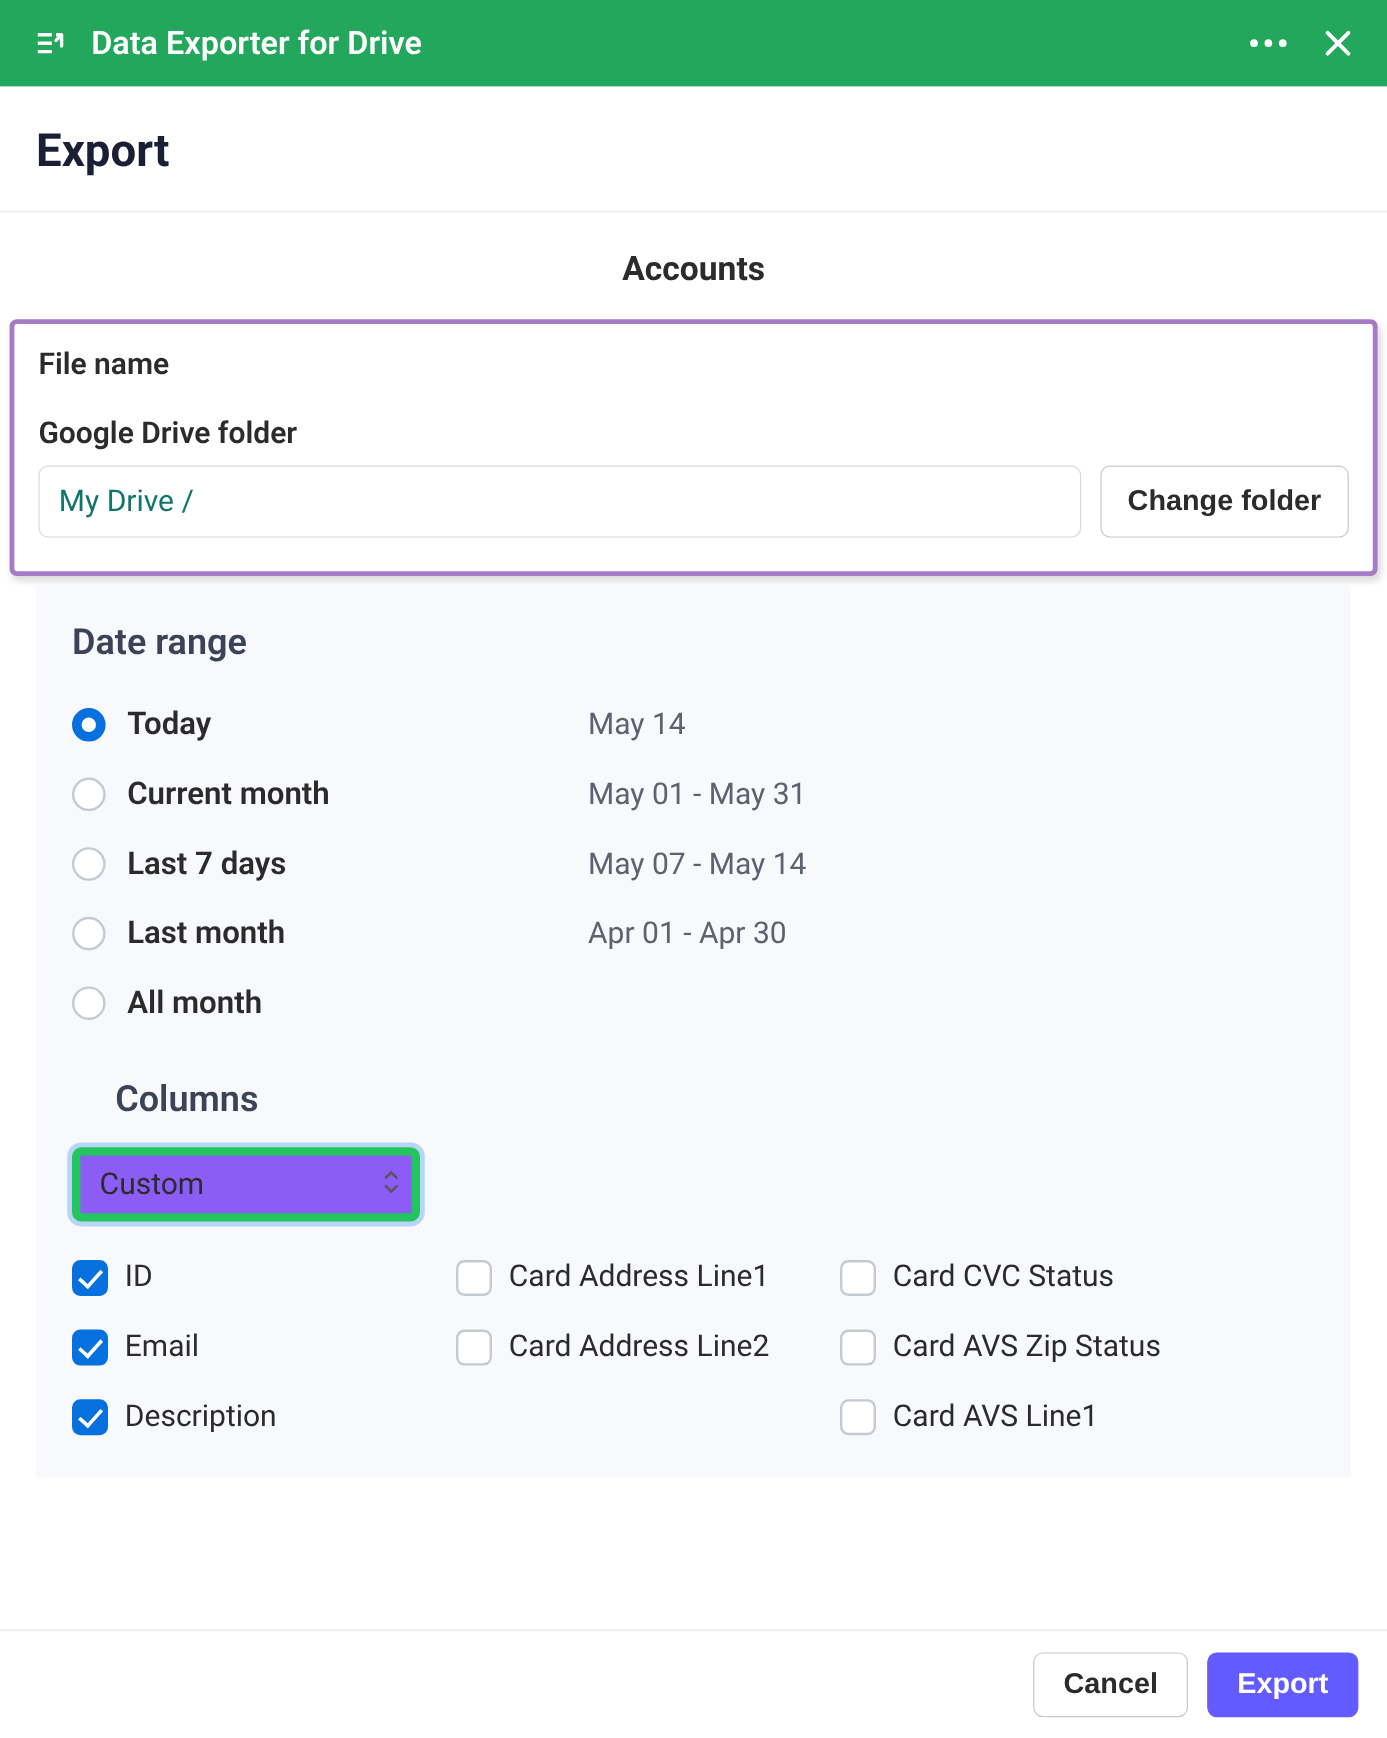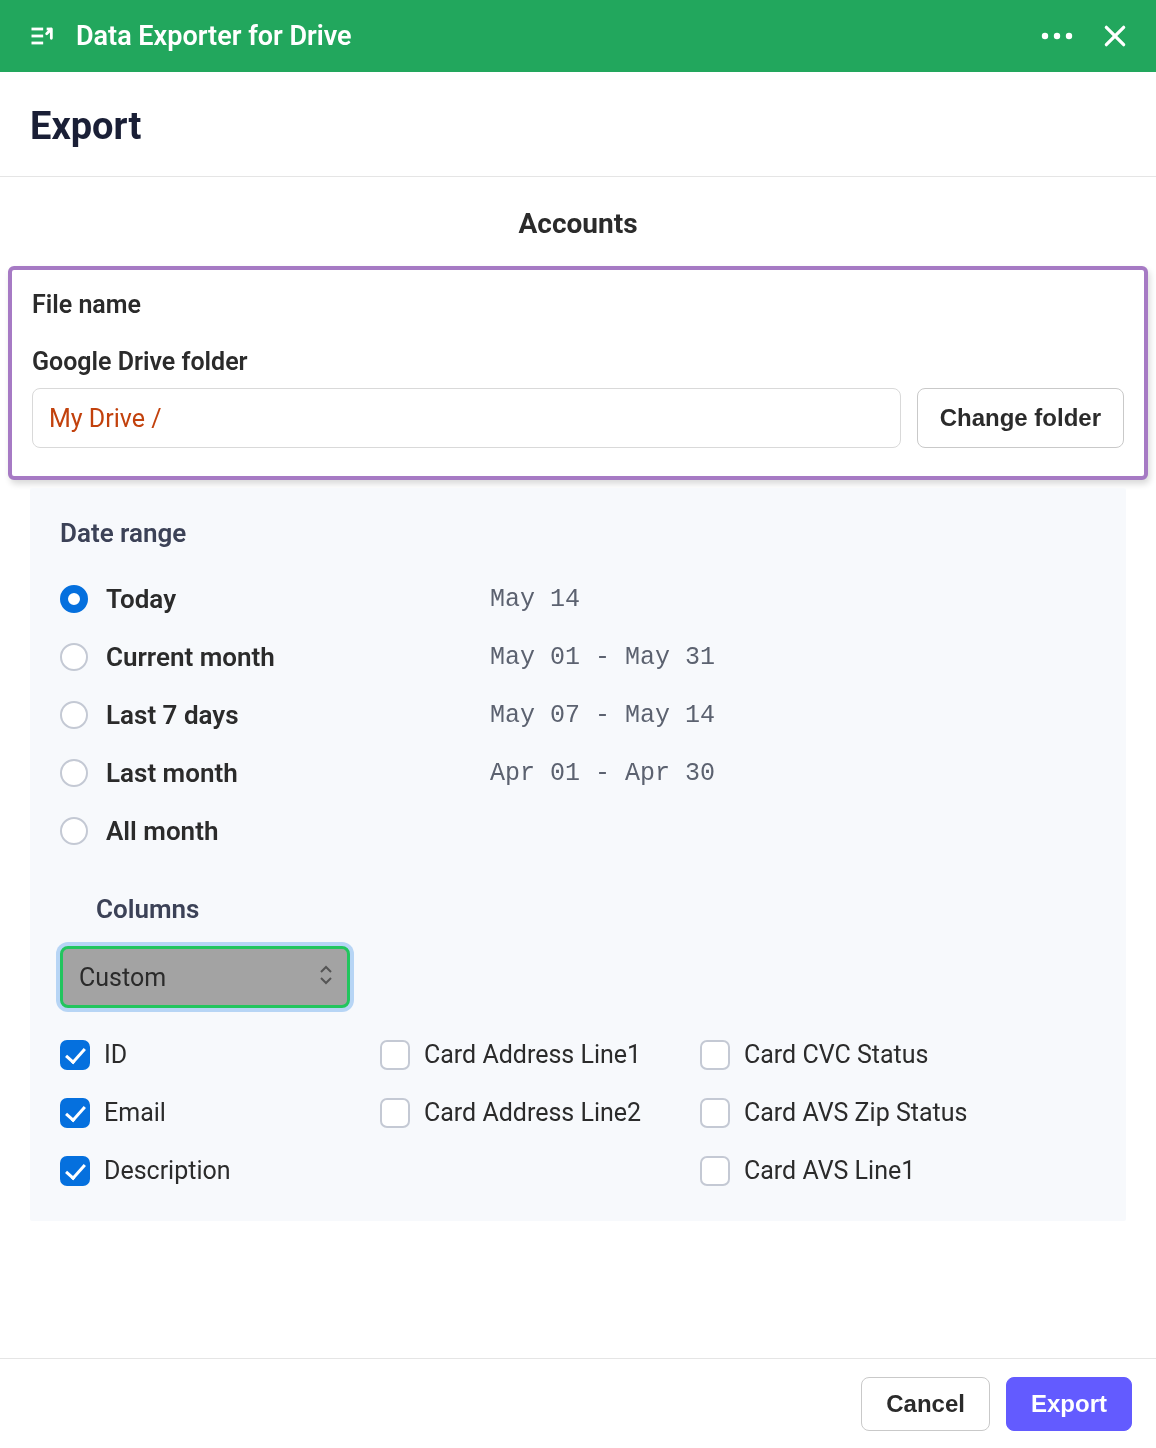--- a/index.html
+++ b/index.html
@@ -94,21 +94,21 @@
     gap: 16px;
     align-items: stretch;
   }
   .folder-display {
     flex: 1;
     height: 60px;
     border: 1px solid #d9d9d9;
     border-radius: 8px;
     padding: 0 16px;
     font-size: 25px;
-    color: #c2410c;
+    color: #0f766e;
     display: flex;
     align-items: center;
     background: #fff;
   }
   .change-btn {
     height: 60px;
     padding: 0 22px;
     border: 1px solid #c9c9c9;
     border-radius: 8px;
     background: #fff;
@@ -120,21 +120,21 @@
   .gdrive-label { margin-top: 28px; }
 
   
   .panel {
     background: #f7f9fc;
     margin: 0 30px;
     padding: 30px 30px 10px 30px;
     border-radius: 2px;
   }
   .panel-heading {
-    font-size: 26px;
+    font-size: 30px;
     font-weight: 600;
     color: #3c4257;
     margin-bottom: 22px;
   }
 
   .radio-row {
     display: flex;
     align-items: center;
     height: 58px;
   }
@@ -157,37 +157,36 @@
     border: 8px solid #0570de;
   }
   .radio-label {
     font-size: 26px;
     font-weight: 600;
     color: #2b2b2b;
   }
   .radio-date {
     font-size: 25px;
     color: #5c6270;
-    font-family: Liberation Mono, monospace;
   }
   .radio-row:first-of-type .radio-date { color: #2b2b2b; font-weight: 500; }
 
   .columns-heading { margin-top: 34px; margin-left: 36px; }
 
   .select-wrap {
     position: relative;
     display: inline-block;
     margin-bottom: 30px;
   }
   .select-box {
     width: 290px;
     height: 62px;
-    border: 3px solid #22c55e;
+    border: 7px solid #22c55e;
     border-radius: 8px;
-    background: #a3a3a3;
+    background: #8b5cf6;
     padding: 0 48px 0 16px;
     font-size: 25px;
     color: #2b2b2b;
     display: flex;
     align-items: center;
     cursor: pointer;
     box-shadow: 0 0 0 4px #b7d5f5;
   }
   .select-caret {
     position: absolute;

